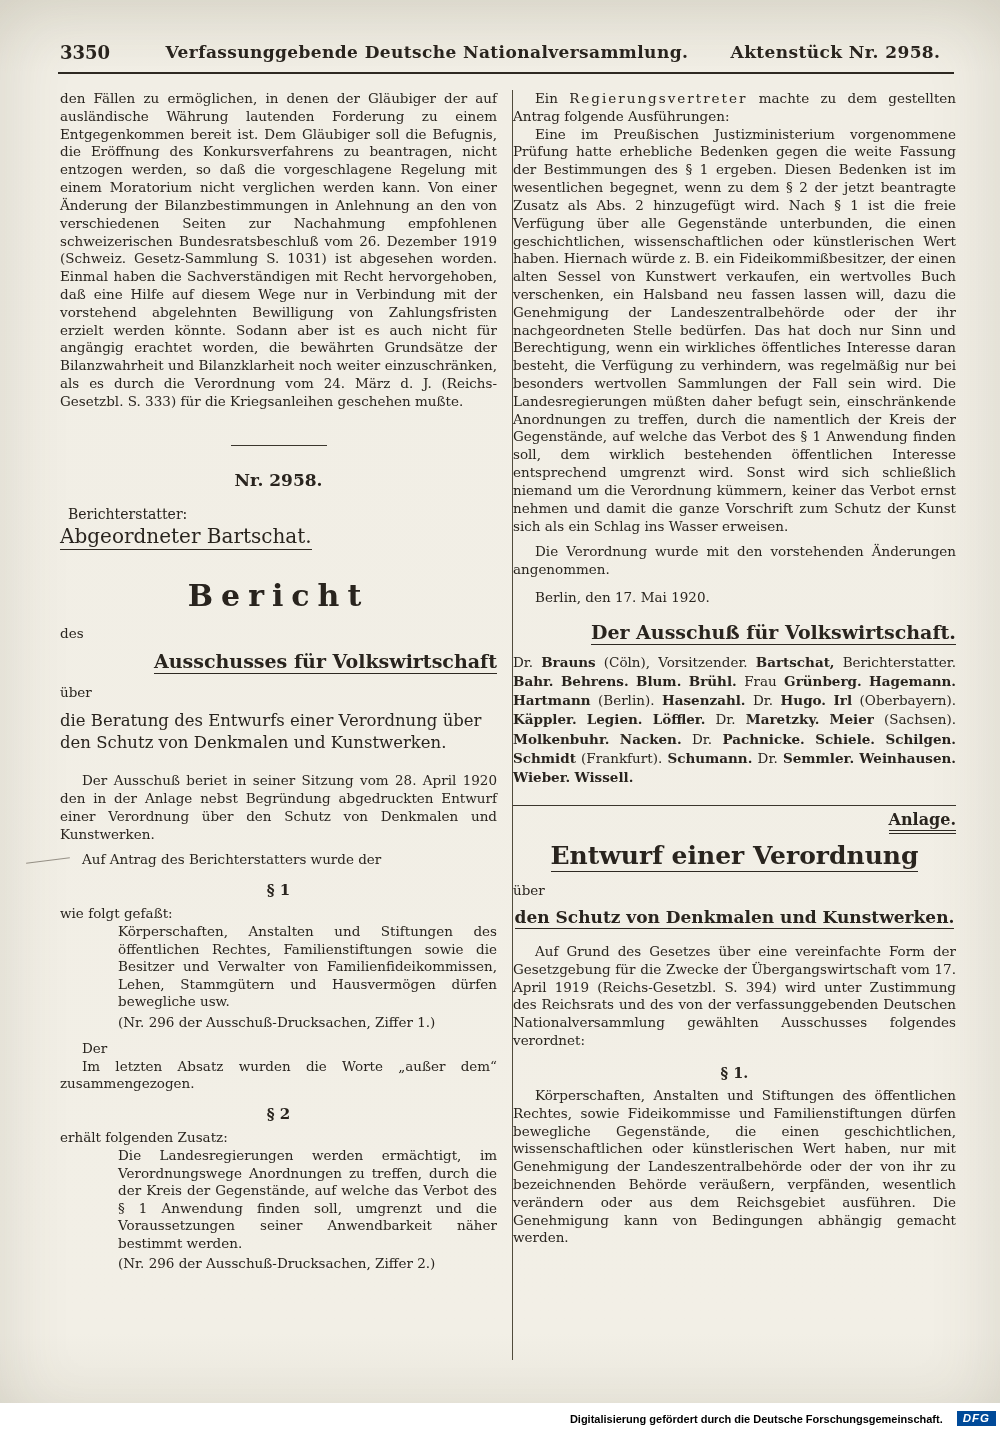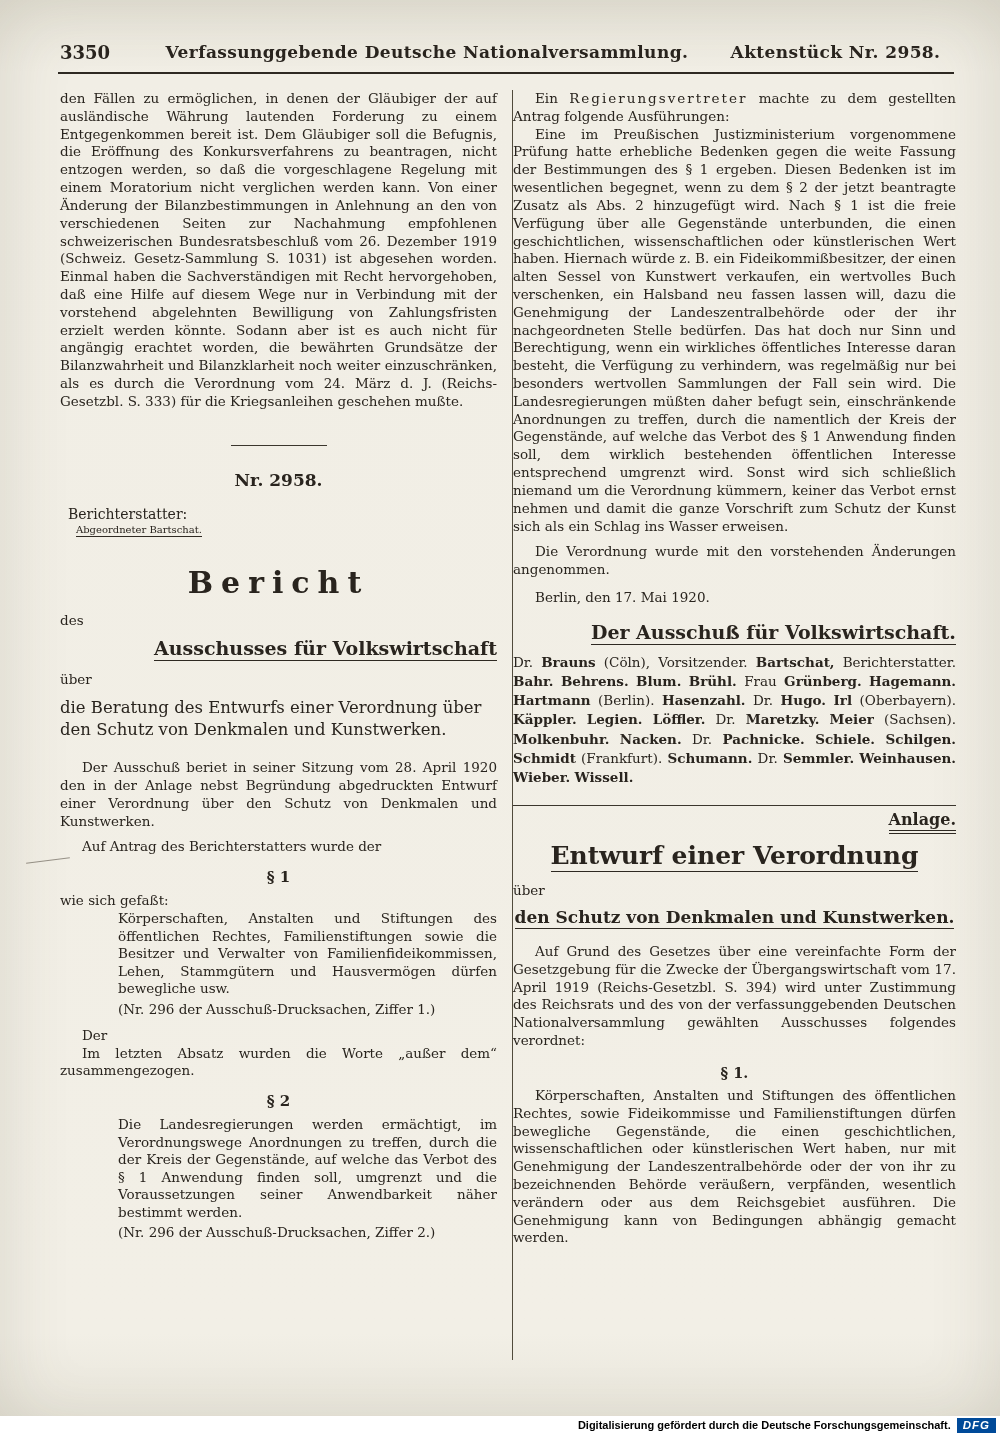--- a/index.html
+++ b/index.html
@@ -30,21 +30,21 @@
 
   p { margin: 0; }
   .body { font-size: 13.5px; line-height: 1.32; text-align: justify; hyphens: auto; -webkit-hyphens: auto; }
   .indent { text-indent: 22px; }
   .quote { margin-left: 58px; font-size: 13.5px; line-height: 1.3; text-align: justify; hyphens: auto; }
   .ref { margin-left: 58px; font-size: 13.5px; margin-top: 3px; margin-bottom: 10px; }
 
   .short-rule { width: 96px; border-top: 1.5px solid #3b362d; margin: 34px auto 24px; }
   .doc-number { font-size: 17px; font-weight: bold; text-align: center; margin: 0 0 16px; }
   .rapporteur-label { font-size: 14px; margin: 0 0 2px 8px; }
-  .rapporteur-name { font-size: 10px; margin: 0 0 30px 16px; }
+  .rapporteur-name { font-size: 20px; margin: 0 0 30px 0; }
   .underline { border-bottom: 1.2px solid #2e2922; padding-bottom: 1px; }
 
   .report-heading { font-size: 30px; font-weight: bold; text-align: center; letter-spacing: 8px; margin: 0 0 12px; }
   .centered-small { font-size: 13.5px; margin: 0 0 9px; }
   .committee-name { font-size: 19px; font-weight: bold; text-align: right; margin: 0 0 12px; }
   .report-subject { font-size: 16.5px; line-height: 1.35; margin: 10px 0 18px; }
   .section-heading { font-size: 15px; font-weight: bold; text-align: center; margin: 12px 0 6px; }
   .spacer-after { margin-bottom: 8px; }
 
   .emph { letter-spacing: 2px; }
@@ -59,26 +59,26 @@
   .draft-title { font-size: 25px; font-weight: bold; text-align: center; margin: 4px 0 12px; }
   .draft-subtitle { font-size: 17px; font-weight: bold; text-align: center; margin: 0 0 16px; }
   .par-heading { font-size: 14.5px; text-align: center; margin: 14px 0 6px; }
 
   .stray-mark {
     position: absolute; left: 26px; top: 860px; width: 44px;
     border-top: 1.5px solid #4a4438; transform: rotate(-7deg); opacity: .55;
   }
 
   .scan-footer {
-    position: absolute; left: 0; right: 0; bottom: 0; height: 18px;
+    position: absolute; left: 0; right: 0; bottom: 0; height: 31px;
     background: #ffffff; display: flex; align-items: center; justify-content: flex-end;
     gap: 6px; padding: 0 4px; font-family: "Liberation Sans", sans-serif;
   }
   .credit { font-size: 11px; font-weight: bold; color: #000; }
-  .dfg-logo { color: #fff; font-size: 11.5px; font-weight: bold; font-style: italic; padding: 1px 6px 2px; letter-spacing: 1px; }
+  .dfg-logo { color: #fff; font-size: 11.5px; font-weight: bold; font-style: italic; padding: 1px 6px 2px; letter-spacing: 1px; margin-left: 8px; }
 </style>
 </head>
 <body>
 
 <div class="page">
 
   <header class="page-header">
     <span class="page-number">3350</span>
     <span class="header-center">
       <span>Verfassunggebende Deutsche Nationalversammlung.</span>
@@ -103,28 +103,29 @@
       <h1 class="report-heading">Bericht</h1>
       <p class="centered-small">des</p>
       <h2 class="committee-name"><span class="underline">Ausschusses für Volkswirtschaft</span></h2>
       <p class="centered-small">über</p>
       <p class="report-subject">die Beratung des Entwurfs einer Verordnung über den Schutz von Denkmalen und Kunstwerken.</p>
 
       <p class="body indent spacer-after">Der Ausschuß beriet in seiner Sitzung vom 28. April 1920 den in der Anlage nebst Begründung abgedruckten Entwurf einer Verordnung über den Schutz von Denkmalen und Kunstwerken.</p>
       <p class="body indent">Auf Antrag des Berichterstatters wurde der</p>
 
       <h3 class="section-heading">§ 1</h3>
-      <p class="body">wie sich gefaßt:</p>
+      <p class="body">wie folgt gefaßt:</p>
       <p class="quote">Körperschaften, Anstalten und Stiftungen des öffentlichen Rechtes, Familienstiftungen sowie die Besitzer und Verwalter von Familienfideikommissen, Lehen, Stammgütern und Hausvermögen dürfen bewegliche usw.</p>
       <p class="ref">(Nr. 296 der Ausschuß-Drucksachen, Ziffer 1.)</p>
 
       <p class="body indent">Der</p>
       <p class="body indent spacer-after">Im letzten Absatz wurden die Worte „außer dem“ zusammengezogen.</p>
 
       <h3 class="section-heading">§ 2</h3>
+      <p class="body">erhält folgenden Zusatz:</p>
       <p class="quote">Die Landesregierungen werden ermächtigt, im Verordnungswege Anordnungen zu treffen, durch die der Kreis der Gegenstände, auf welche das Verbot des § 1 Anwendung finden soll, umgrenzt und die Voraussetzungen seiner Anwendbarkeit näher bestimmt werden.</p>
       <p class="ref">(Nr. 296 der Ausschuß-Drucksachen, Ziffer 2.)</p>
     </section>
 
     <section class="col col-right">
       <p class="body indent"><span>Ein </span><span class="emph">Regierungsvertreter</span><span> machte zu dem gestellten Antrag folgende Ausführungen:</span></p>
 
       <p class="body indent spacer-after">Eine im Preußischen Justizministerium vorgenommene Prüfung hatte erhebliche Bedenken gegen die weite Fassung der Bestimmungen des § 1 ergeben. Diesen Bedenken ist im wesentlichen begegnet, wenn zu dem § 2 der jetzt beantragte Zusatz als Abs. 2 hinzugefügt wird. Nach § 1 ist die freie Verfügung über alle Gegenstände unterbunden, die einen geschichtlichen, wissenschaftlichen oder künstlerischen Wert haben. Hiernach würde z. B. ein Fideikommißbesitzer, der einen alten Sessel von Kunstwert verkaufen, ein wertvolles Buch verschenken, ein Halsband neu fassen lassen will, dazu die Genehmigung der Landeszentralbehörde oder der ihr nachgeordneten Stelle bedürfen. Das hat doch nur Sinn und Berechtigung, wenn ein wirkliches öffentliches Interesse daran besteht, die Verfügung zu verhindern, was regelmäßig nur bei besonders wertvollen Sammlungen der Fall sein wird. Die Landesregierungen müßten daher befugt sein, einschränkende Anordnungen zu treffen, durch die namentlich der Kreis der Gegenstände, auf welche das Verbot des § 1 Anwendung finden soll, dem wirklich bestehenden öffentlichen Interesse entsprechend umgrenzt wird. Sonst wird sich schließlich niemand um die Verordnung kümmern, keiner das Verbot ernst nehmen und damit die ganze Vorschrift zum Schutz der Kunst sich als ein Schlag ins Wasser erweisen.</p>
 
       <p class="body indent">Die Verordnung wurde mit den vorstehenden Änderungen angenommen.</p>

